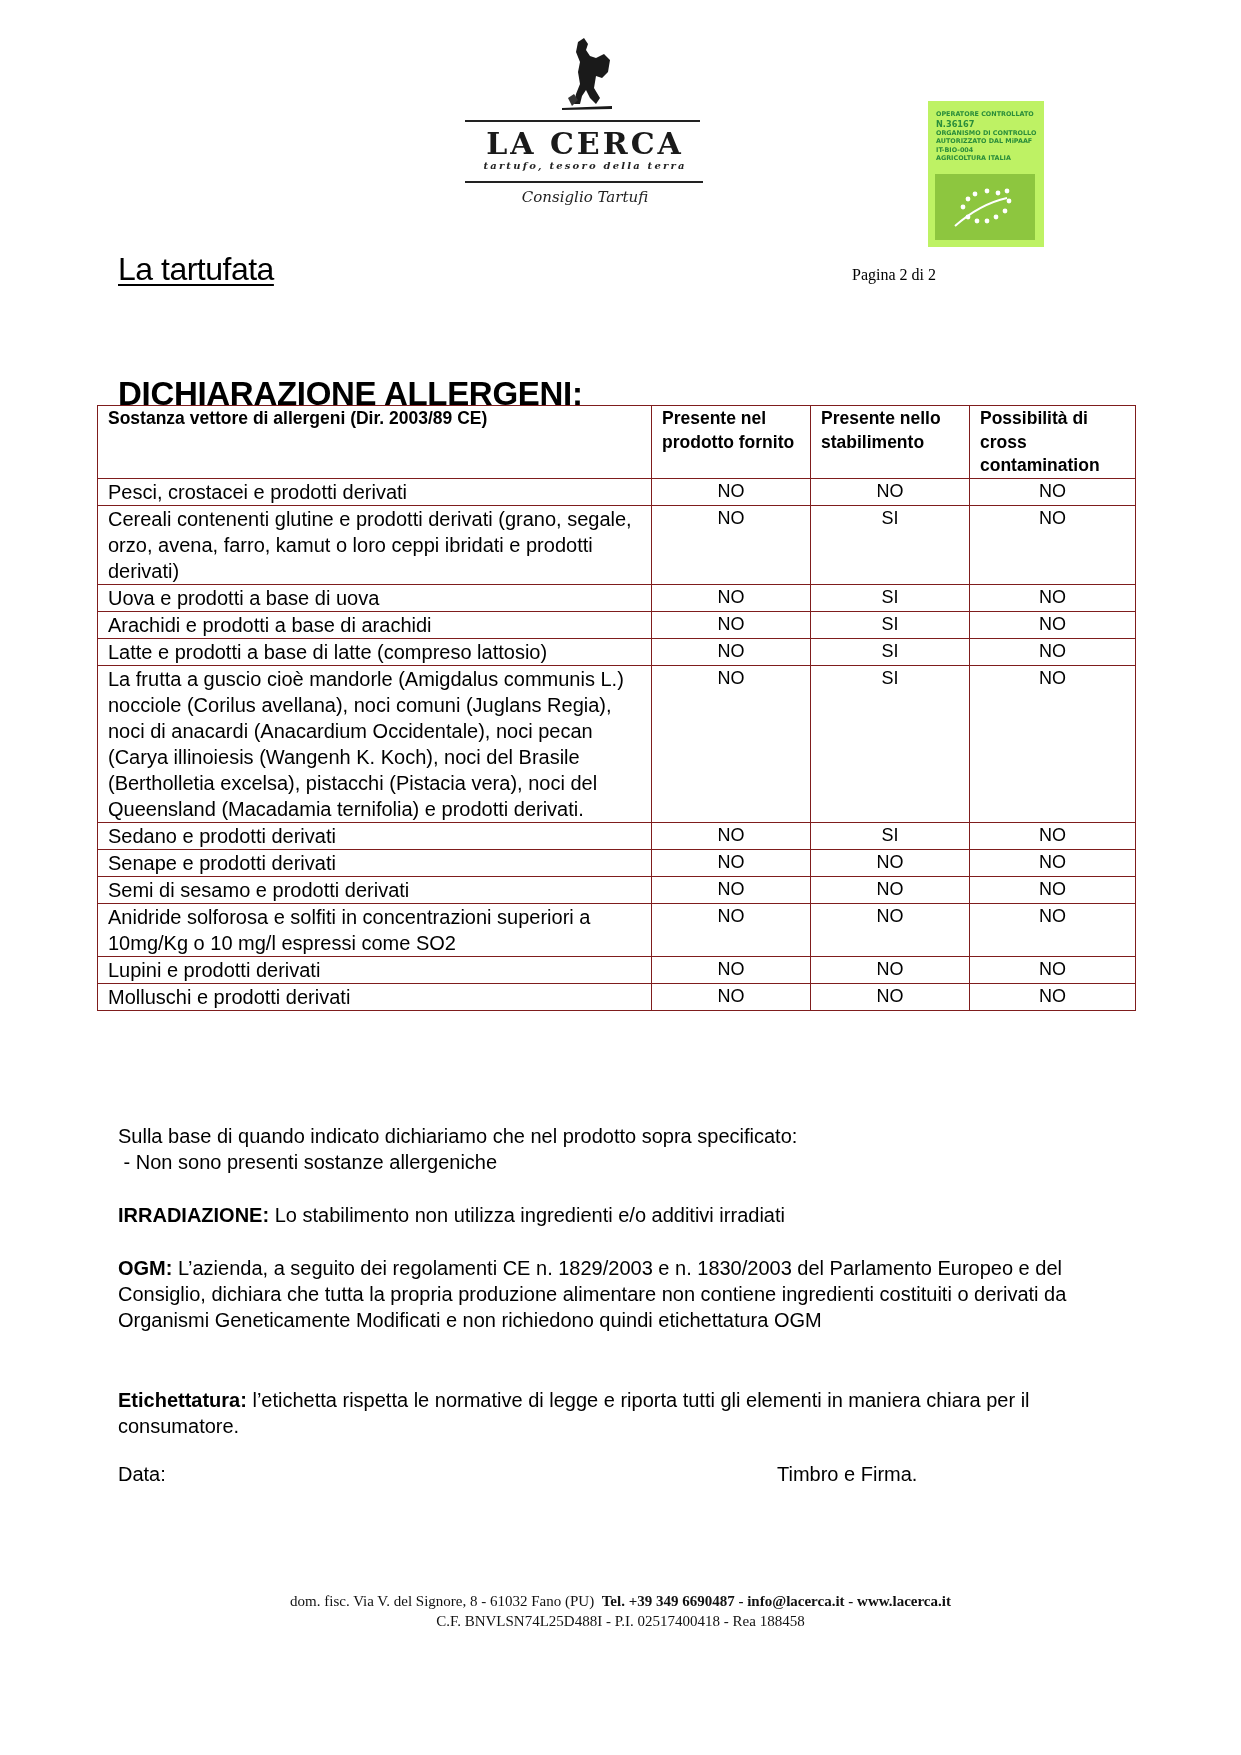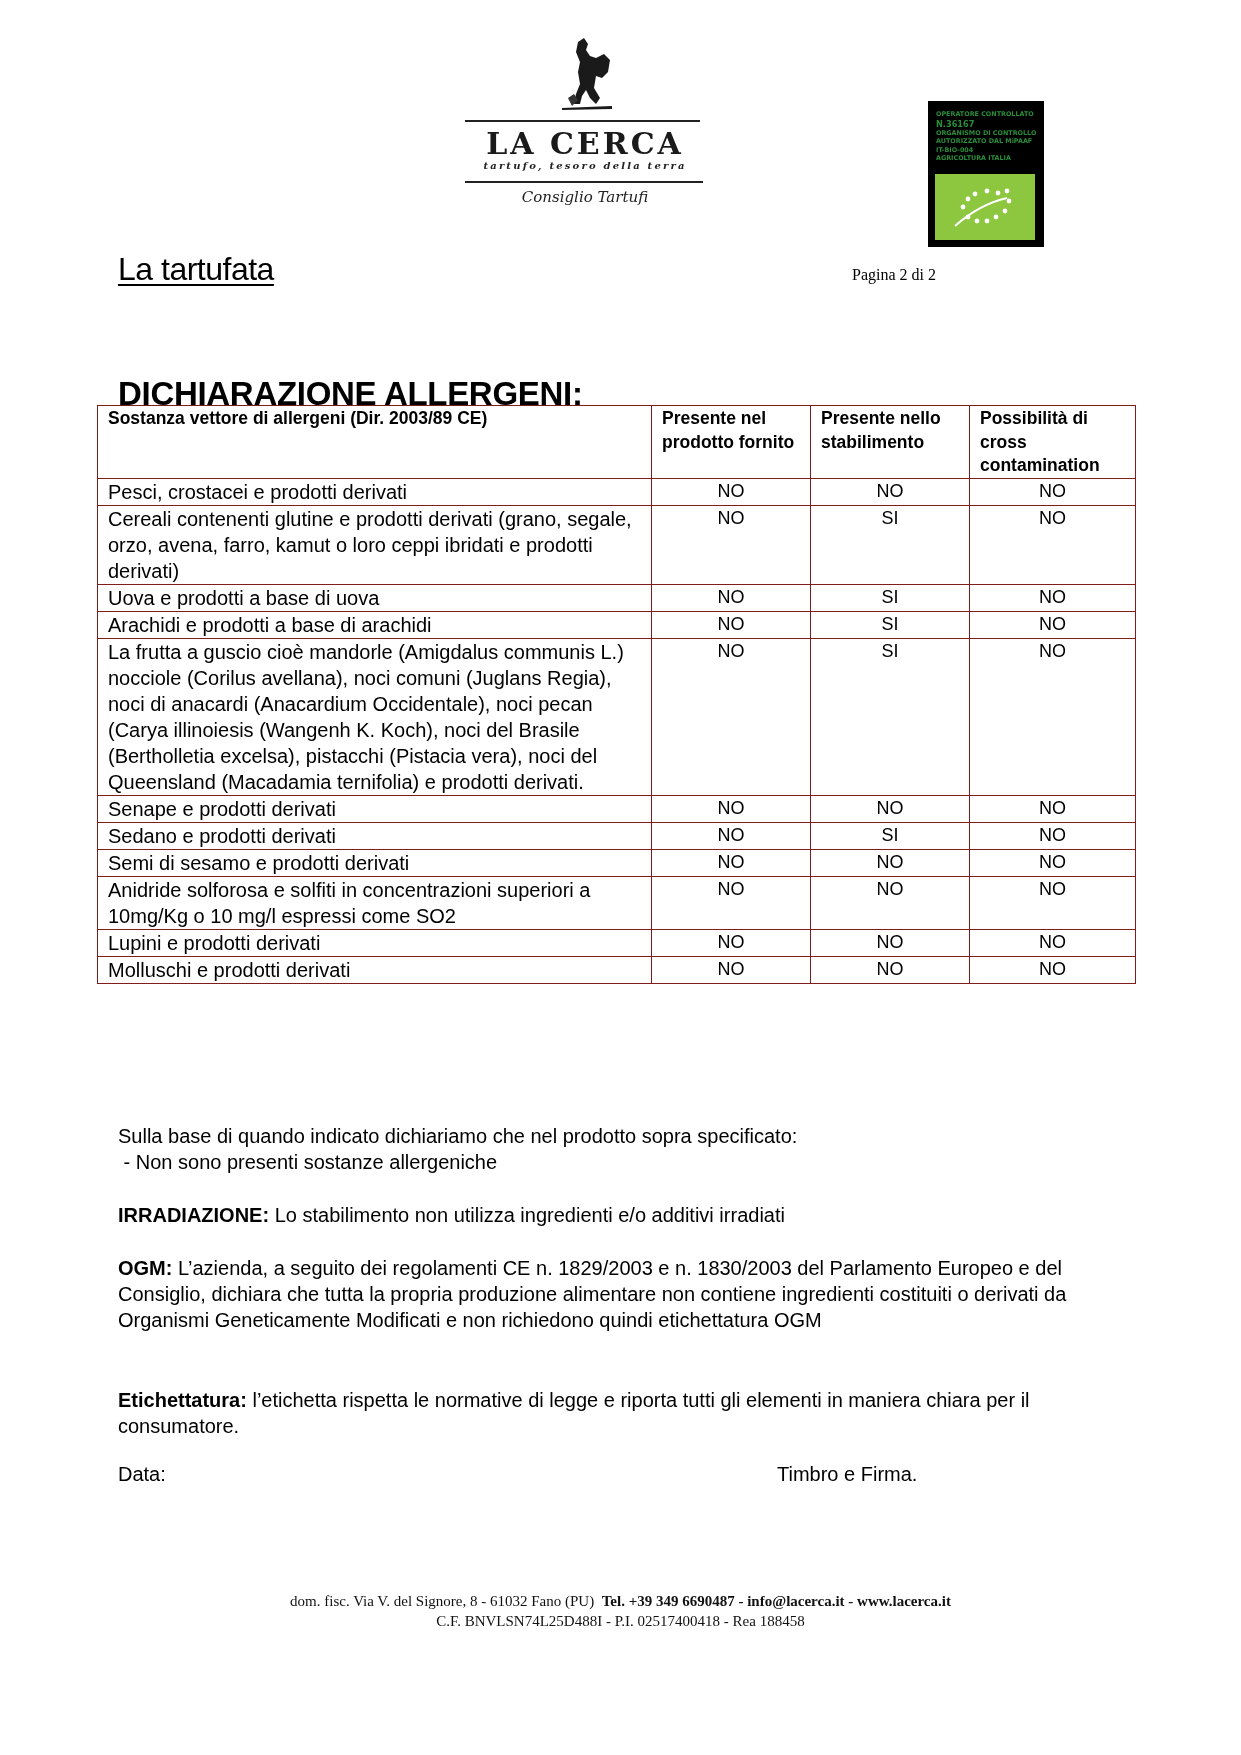--- a/index.html
+++ b/index.html
@@ -13,21 +13,21 @@
     .logo .rule.top { top: 82px; }
     .logo .rule.bottom { top: 143px; left: 0; width: 238px; }
     .logo .brand { position: absolute; left: 0; top: 88px; width: 240px; font-family: "DejaVu Serif", serif;
                    font-weight: bold; font-size: 30px; letter-spacing: 3px; color: #1a1a1a; }
     .logo .tagline { position: absolute; left: 0; top: 122px; width: 240px; font-family: "DejaVu Serif", serif;
                      font-style: italic; font-weight: bold; font-size: 10px; letter-spacing: 2.2px; color: #222; }
     .logo .signature { position: absolute; left: 0; top: 150px; width: 240px; font-family: "DejaVu Serif", serif;
                        font-style: italic; font-size: 15px; color: #222; }
 
     
-    .bio { position: absolute; left: 928px; top: 101px; width: 116px; height: 146px; background: #000000; }
+    .bio { position: absolute; left: 928px; top: 101px; width: 116px; height: 146px; background: #bef264; }
     .bio .txt { position: absolute; left: 8px; top: 9px; width: 108px; font-family: "DejaVu Sans", sans-serif;
                 font-weight: bold; font-size: 6.4px; line-height: 8.6px; color: #2a8d3b; }
     .bio .txt .num { font-size: 8.2px; line-height: 10px; }
     .bio .leaf { position: absolute; left: 7px; top: 73px; width: 100px; height: 66px; background: #8dc63f; }
 
     
     .doc-title { position: absolute; left: 118px; top: 251px; font-size: 32px; text-decoration: underline;
                  text-decoration-thickness: 2px; text-underline-offset: 4px; letter-spacing: -0.5px; }
     .page-num { position: absolute; left: 852px; top: 266px; font-family: "Liberation Serif", serif; font-size: 16px; }
 
@@ -138,35 +138,41 @@
       <td class="val">SI</td>
       <td class="val">NO</td>
     </tr>
     <tr>
       <td>Arachidi e prodotti a base di arachidi</td>
       <td class="val">NO</td>
       <td class="val">SI</td>
       <td class="val">NO</td>
     </tr>
     <tr>
+      <td>Latte e prodotti a base di latte (compreso lattosio)</td>
+      <td class="val">NO</td>
+      <td class="val">SI</td>
+      <td class="val">NO</td>
+    </tr>
+    <tr>
       <td>La frutta a guscio cioè mandorle (Amigdalus communis L.) nocciole (Corilus avellana), noci comuni (Juglans Regia), noci di anacardi (Anacardium Occidentale), noci pecan (Carya illinoiesis (Wangenh K. Koch), noci del Brasile (Bertholletia excelsa), pistacchi (Pistacia vera), noci del Queensland (Macadamia ternifolia) e prodotti derivati.</td>
       <td class="val">NO</td>
       <td class="val">SI</td>
       <td class="val">NO</td>
     </tr>
     <tr>
+      <td>Sedano e prodotti derivati</td>
+      <td class="val">NO</td>
+      <td class="val">SI</td>
+      <td class="val">NO</td>
+    </tr>
+    <tr>
       <td>Senape e prodotti derivati</td>
       <td class="val">NO</td>
       <td class="val">NO</td>
-      <td class="val">NO</td>
-    </tr>
-    <tr>
-      <td>Sedano e prodotti derivati</td>
-      <td class="val">NO</td>
-      <td class="val">SI</td>
       <td class="val">NO</td>
     </tr>
     <tr>
       <td>Semi di sesamo e prodotti derivati</td>
       <td class="val">NO</td>
       <td class="val">NO</td>
       <td class="val">NO</td>
     </tr>
     <tr>
       <td>Anidride solforosa e solfiti in concentrazioni superiori a 10mg/Kg o 10 mg/l espressi come SO2</td>

